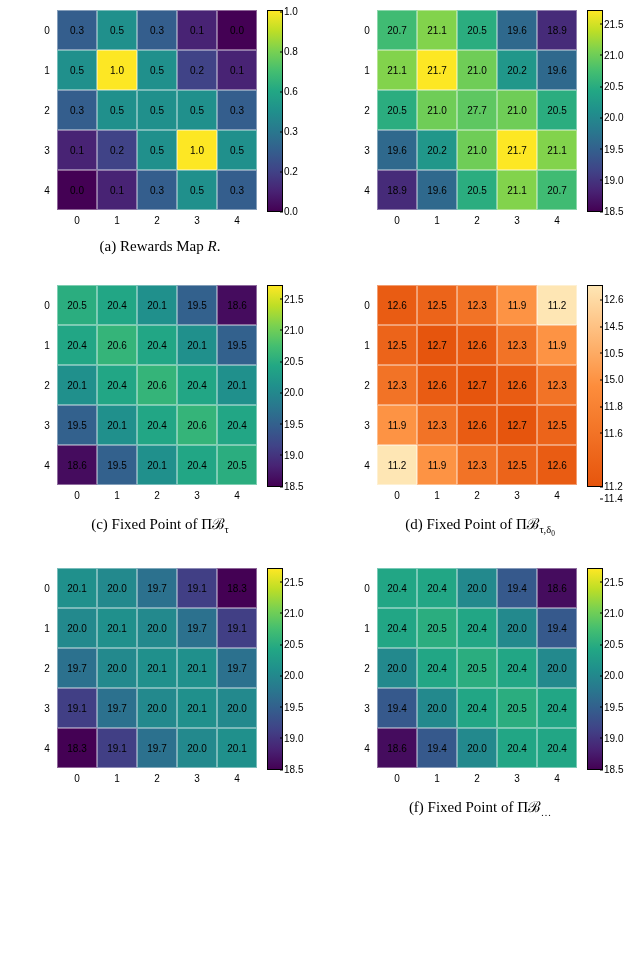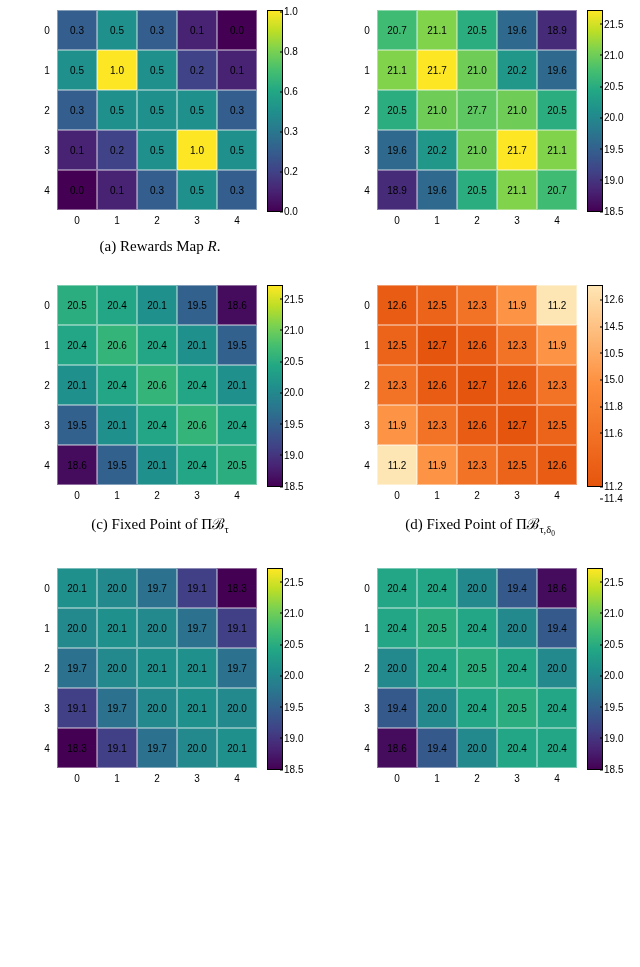--- a/index.html
+++ b/index.html
@@ -422,14 +422,15 @@
             <div class="cbar-tick" style="top: 100%;">18.5</div>
             <div class="cbar-tick" style="top: 84.375%;">19.0</div>
             <div class="cbar-tick" style="top: 68.75%;">19.5</div>
             <div class="cbar-tick" style="top: 53.125%;">20.0</div>
             <div class="cbar-tick" style="top: 37.5%;">20.5</div>
             <div class="cbar-tick" style="top: 21.875%;">21.0</div>
             <div class="cbar-tick" style="top: 6.25%;">21.5</div>
           </div>
         </div>
       </div>
+      <div class="caption">(f) Fixed Point of Π<span style="font-family:serif">ℬ</span><sub>…</sub></div>
     </div>
   </div>
 
 </body></html>

